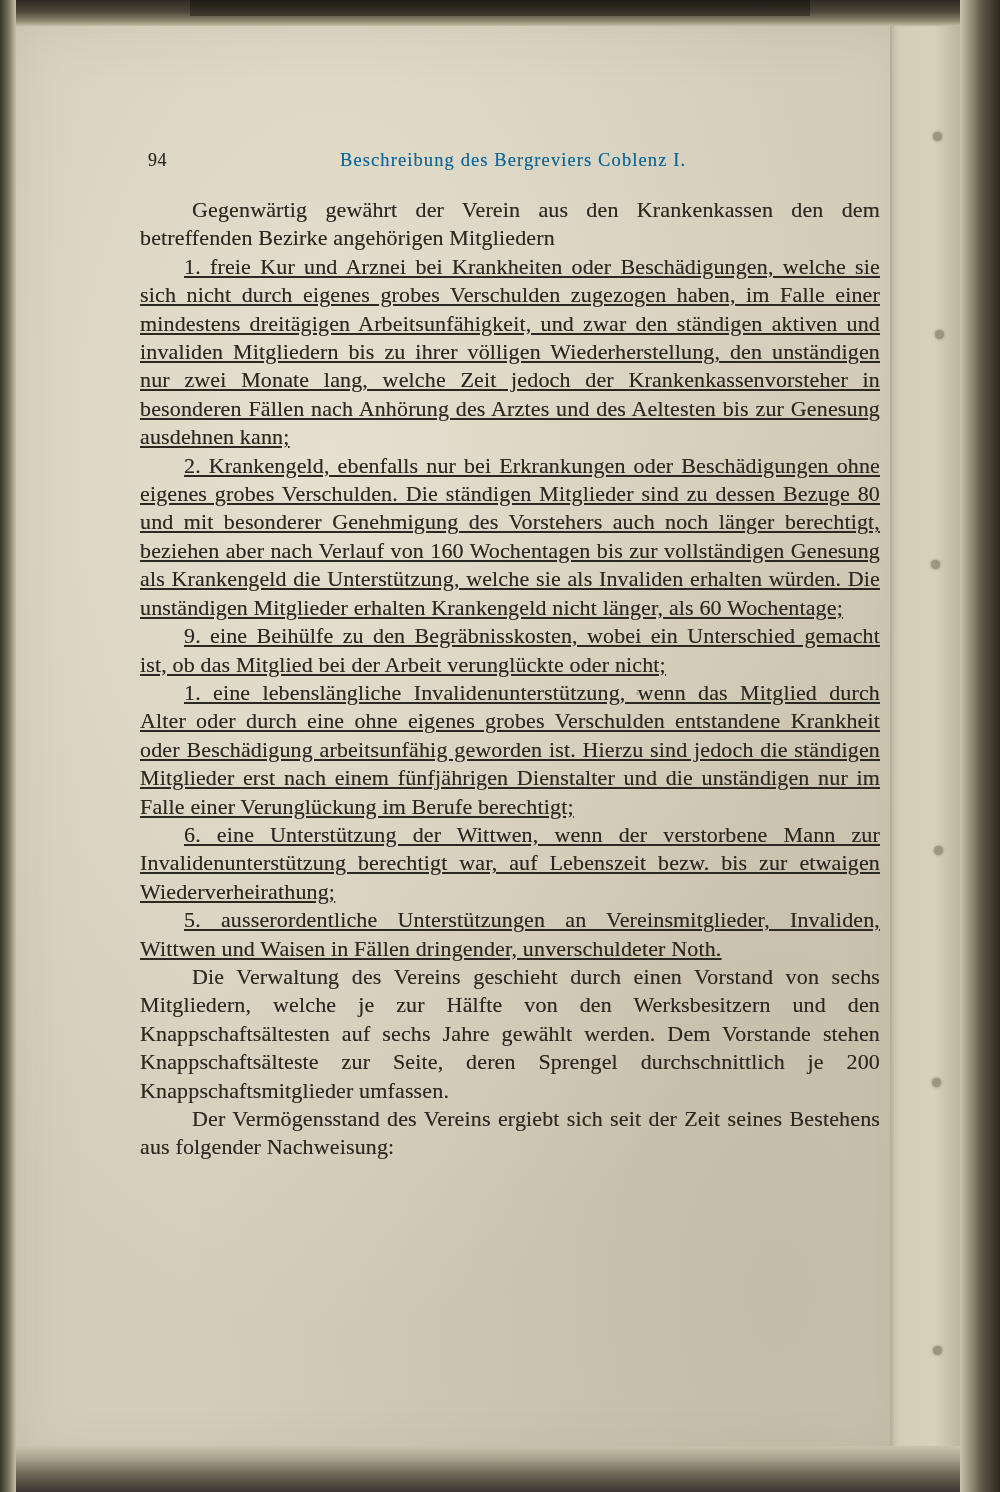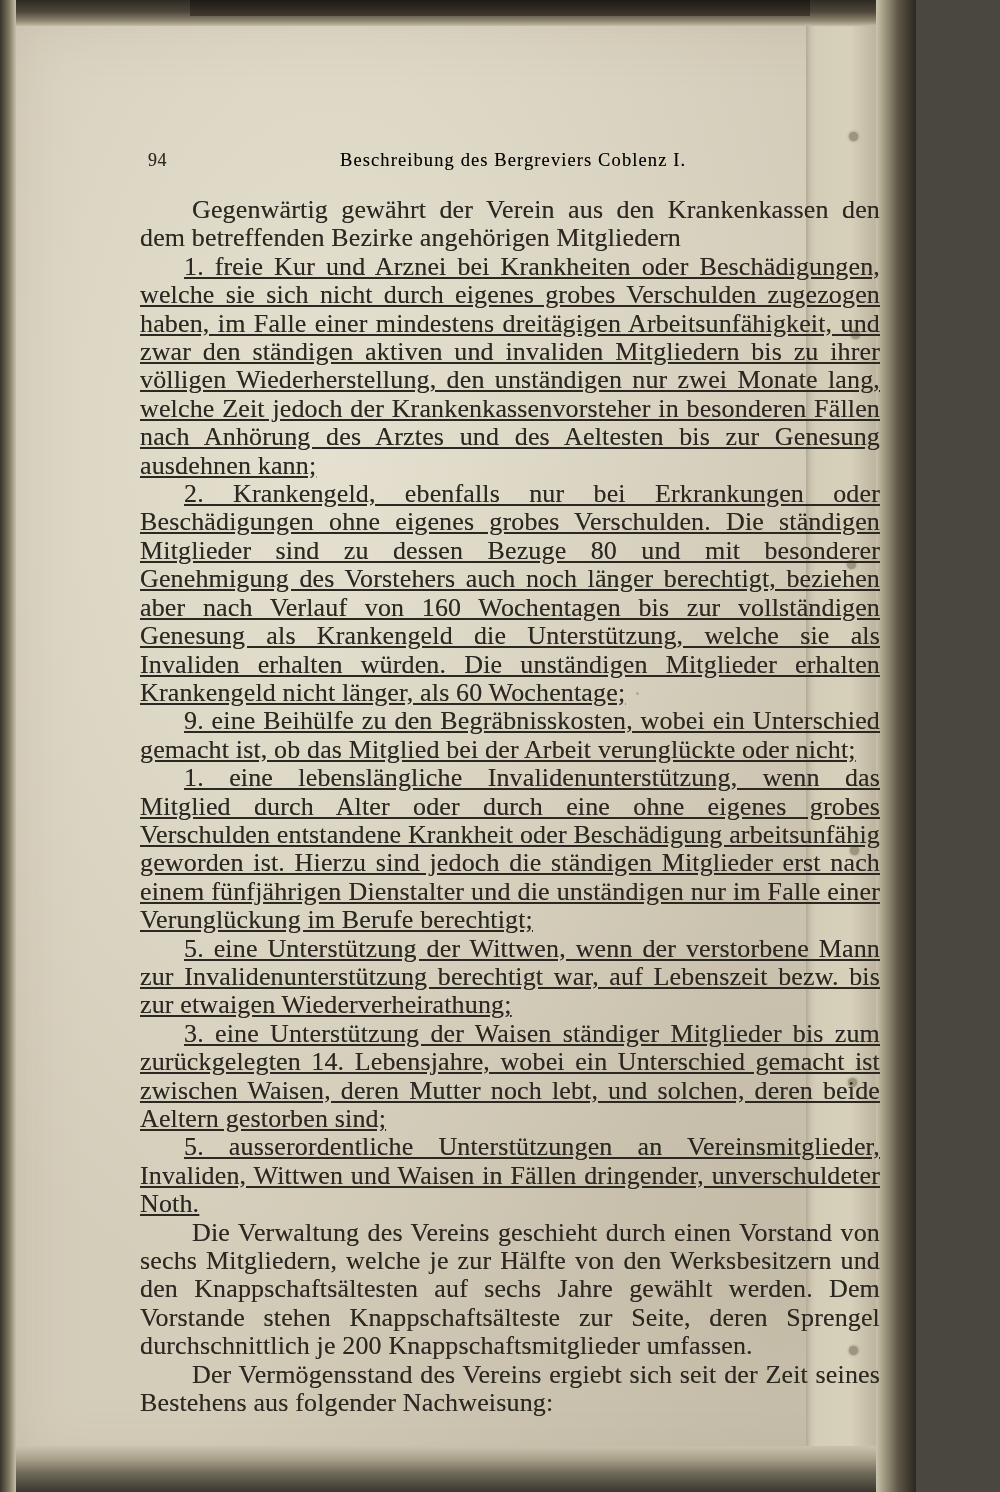--- a/index.html
+++ b/index.html
@@ -9,21 +9,21 @@
   }
   body {
     width: 1000px;
     height: 1492px;
     overflow: hidden;
     font-family: "Liberation Serif", serif;
   }
 
   #page {
     position: relative;
-    width: 916px;
+    width: 1000px;
     height: 1492px;
     background: #cfc8b4;
     overflow: hidden;
   }
 
   
   .edge-top {
     position: absolute;
     top: 0; left: 0;
     width: 1000px;
@@ -110,27 +110,27 @@
     font-size: 18px;
     letter-spacing: .5px;
     color: #2e2a23;
   }
   .running-title {
     position: absolute;
     left: 200px;
     top: 0;
     font-size: 18.5px;
     letter-spacing: 1.1px;
-    color: #000000;
+    color: #0369a1;
     text-align: right;
   }
 
   p.para {
     margin: 0;
-    font-size: 26px;
+    font-size: 22px;
     line-height: 28.4px;
     text-align: justify;
     text-justify: inter-word;
     color: #2b2721;
     letter-spacing: .15px;
     -webkit-font-smoothing: antialiased;
   }
   p.indent { text-indent: 52px; }
   p.hang   { text-indent: 44px; text-decoration: underline; }
 
@@ -174,20 +174,19 @@
     <div class="header-line">
       <div class="folio">94</div>
       <div class="running-title">Beschreibung des Bergreviers Coblenz I.</div>
     </div>
 
     <p class="para indent">Gegenwärtig gewährt der Verein aus den Krankenkassen den dem betreffenden Bezirke angehörigen Mitgliedern</p>
     <p class="para hang">1. freie Kur und Arznei bei Krankheiten oder Beschädigungen, welche sie sich nicht durch eigenes grobes Verschulden zugezogen haben, im Falle einer mindestens dreitägigen Arbeitsunfähigkeit, und zwar den ständigen aktiven und invaliden Mitgliedern bis zu ihrer völligen Wiederherstellung, den unständigen nur zwei Monate lang, welche Zeit jedoch der Krankenkassenvorsteher in besonderen Fällen nach Anhörung des Arztes und des Aeltesten bis zur Genesung ausdehnen kann;</p>
     <p class="para hang">2. Krankengeld, ebenfalls nur bei Erkrankungen oder Beschädigungen ohne eigenes grobes Verschulden. Die ständigen Mitglieder sind zu dessen Bezuge 80 und mit besonderer Genehmigung des Vorstehers auch noch länger berechtigt, beziehen aber nach Verlauf von 160 Wochentagen bis zur vollständigen Genesung als Krankengeld die Unterstützung, welche sie als Invaliden erhalten würden. Die unständigen Mitglieder erhalten Krankengeld nicht länger, als 60 Wochentage;</p>
     <p class="para hang">9. eine Beihülfe zu den Begräbnisskosten, wobei ein Unterschied gemacht ist, ob das Mitglied bei der Arbeit verunglückte oder nicht;</p>
     <p class="para hang">1. eine lebenslängliche Invalidenunterstützung, wenn das Mitglied durch Alter oder durch eine ohne eigenes grobes Verschulden entstandene Krankheit oder Beschädigung arbeitsunfähig geworden ist. Hierzu sind jedoch die ständigen Mitglieder erst nach einem fünfjährigen Dienstalter und die unständigen nur im Falle einer Verunglückung im Berufe berechtigt;</p>
-    <p class="para hang">5. eine Unterstützung der Wittwen, wenn der verstorbene Mann zur Invalidenunterstützung berechtigt war, auf Lebenszeit bezw. bis zur etwaigen Wiederverheirathung;</p>
-    <p class="para hang">3. eine Unterstützung der Waisen ständiger Mitglieder bis zum zurückgelegten 14. Lebensjahre, wobei ein Unterschied gemacht ist zwischen Waisen, deren Mutter noch lebt, und solchen, deren beide Aeltern gestorben sind;</p>
+    <p class="para hang">6. eine Unterstützung der Wittwen, wenn der verstorbene Mann zur Invalidenunterstützung berechtigt war, auf Lebenszeit bezw. bis zur etwaigen Wiederverheirathung;</p>
     <p class="para hang">5. ausserordentliche Unterstützungen an Vereinsmitglieder, Invaliden, Wittwen und Waisen in Fällen dringender, unverschuldeter Noth.</p>
     <p class="para indent">Die Verwaltung des Vereins geschieht durch einen Vorstand von sechs Mitgliedern, welche je zur Hälfte von den Werksbesitzern und den Knappschaftsältesten auf sechs Jahre gewählt werden. Dem Vorstande stehen Knappschaftsälteste zur Seite, deren Sprengel durchschnittlich je 200 Knappschaftsmitglieder umfassen.</p>
     <p class="para indent">Der Vermögensstand des Vereins ergiebt sich seit der Zeit seines Bestehens aus folgender Nachweisung:</p>
 
   </div>
 </div>
 
 </body></html>

